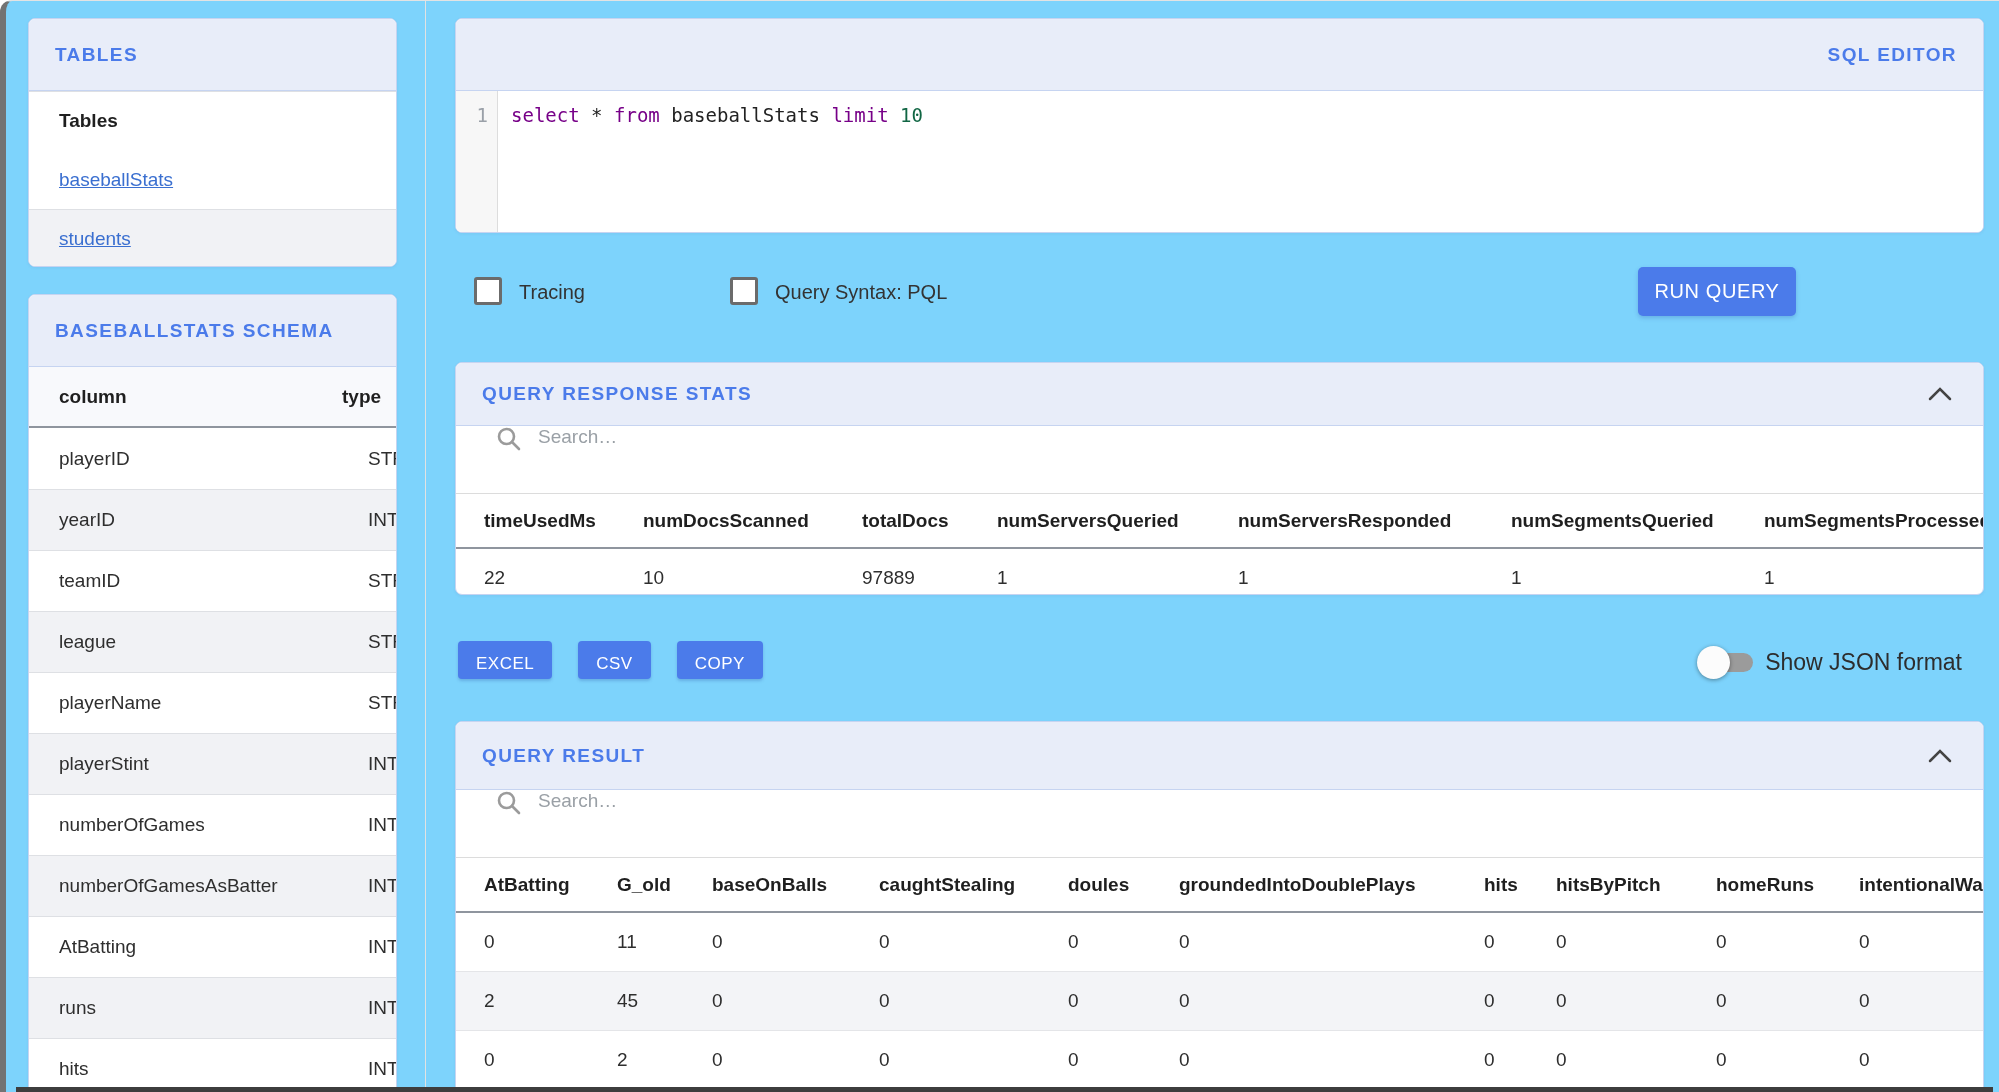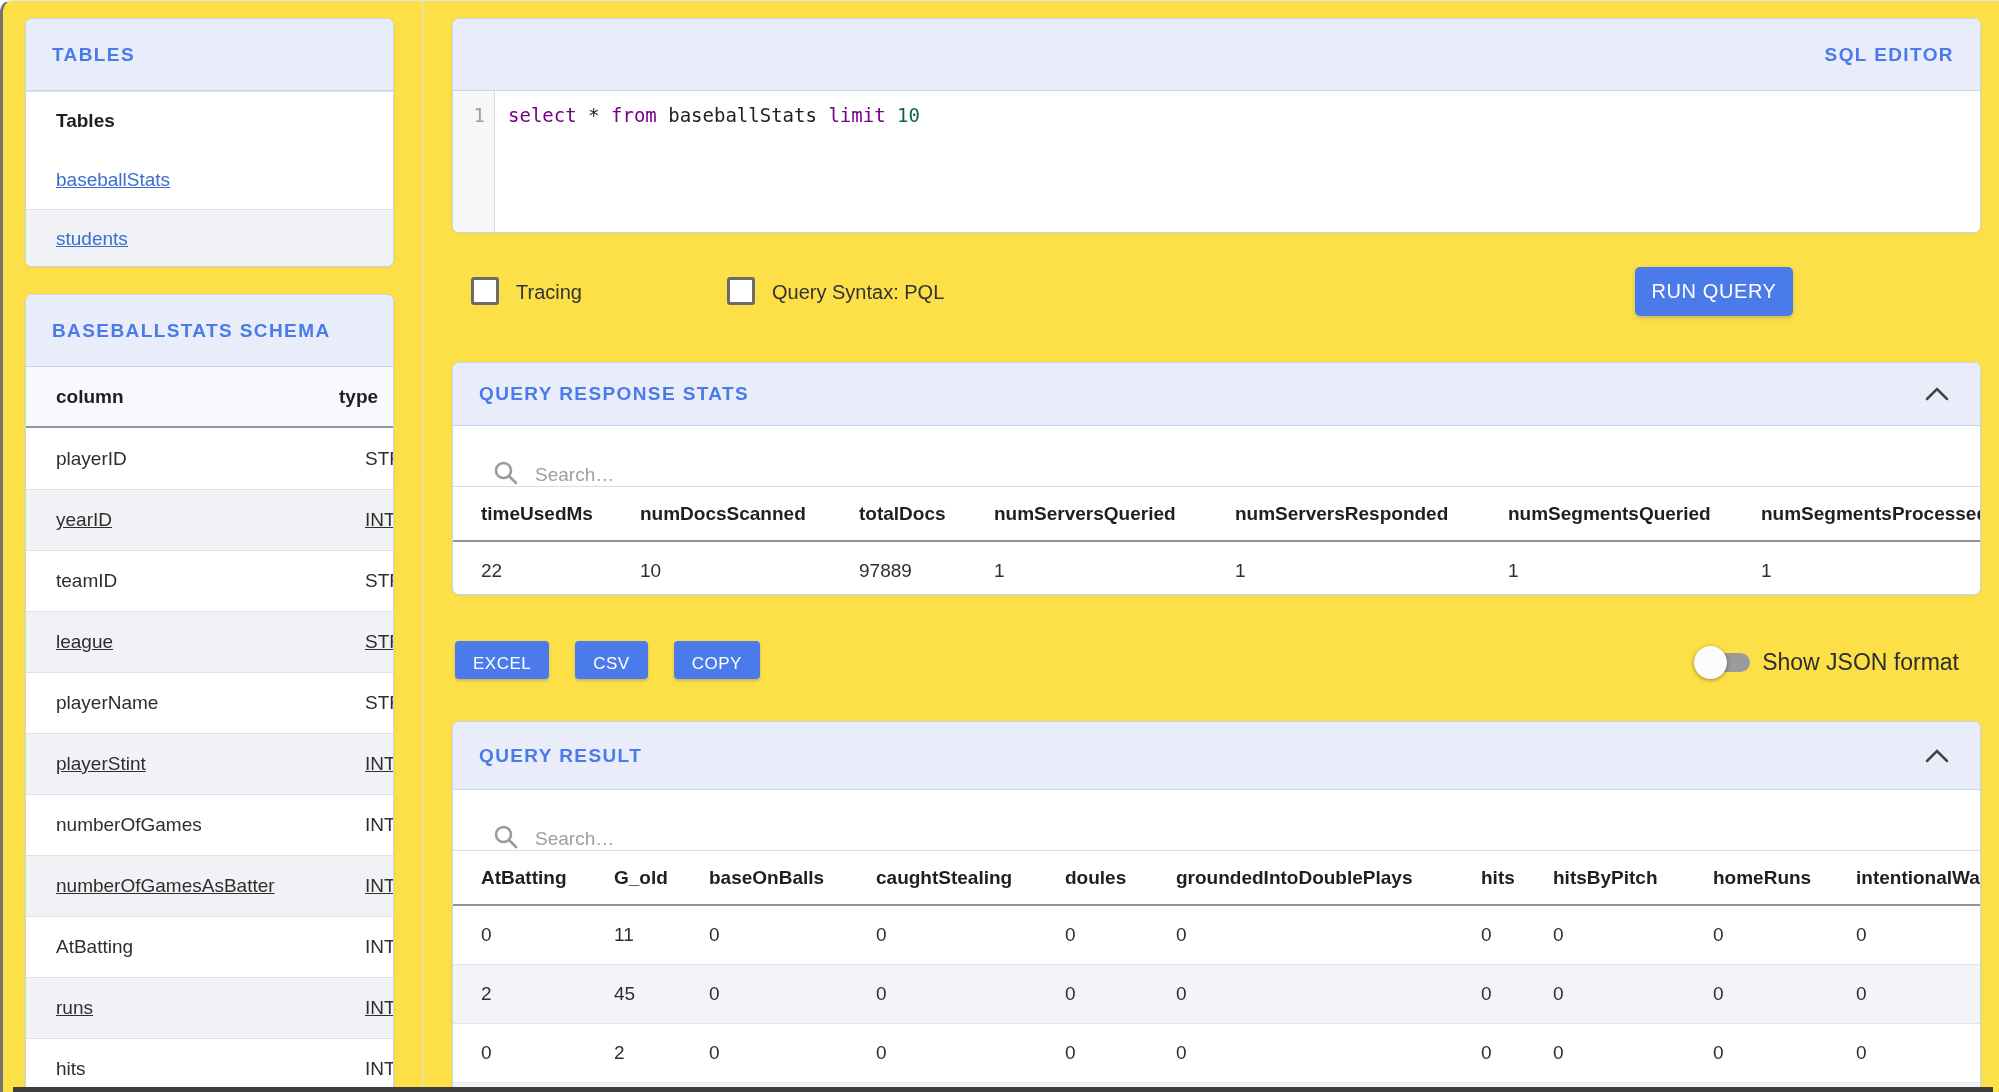--- a/index.html
+++ b/index.html
@@ -1,37 +1,37 @@
 <!DOCTYPE html>
 <html><head>
 <meta charset="utf-8">
 <style>
   * { box-sizing: border-box; margin: 0; padding: 0; }
   html,body { width:1999px; height:1092px; overflow:hidden; background:#fff;
     font-family:"Liberation Sans", sans-serif; color:#2e2e2e; }
-  .page { position:relative; width:1999px; height:1092px; background:#fde047;
-    border-left:3px solid #737373; border-top:1px solid #e3e3e3; border-radius:12px 0 0 0; }
+  .page { position:relative; width:1999px; height:1092px; background:#7dd3fc;
+    border-left:6px solid #737373; border-top:1px solid #e3e3e3; border-radius:12px 0 0 0; }
   .v-divider { position:absolute; left:419px; top:0; bottom:0; width:1px; background:#e2e2e2; }
   .bottom-edge { position:absolute; left:10px; right:6px; bottom:0; height:5px; background:#3d3d3d; z-index:20; }
 
   
   .panel { position:absolute; background:#fff; border:1px solid #c6d4f1; border-radius:7px;
     box-shadow:0 1px 3px rgba(60,80,140,.08); overflow:hidden; }
   .panel-header { background:#e8edf9; color:#4b7bea; font-weight:bold; font-size:19px;
     letter-spacing:1.4px; border-bottom:1px solid #c6d4f1; display:flex;
     align-items:center; justify-content:space-between; padding:0 26px; }
   .collapse-btn { width:34px; height:28px; display:flex; align-items:center; justify-content:center; cursor:pointer; }
 
   
   .tables-panel { left:22px; top:17px; width:369px; height:249px; }
   .tables-panel .panel-header { height:72px; }
   .srow { height:59px; display:flex; align-items:center; padding-left:30px;
     border-top:1px solid #dee0e4; font-size:19px; background:#fff; overflow:hidden; }
   .srow:first-child { border-top:none; }
-  .srow.alt { background:#f1f2f5;text-decoration:underline; }
+  .srow.alt { background:#f1f2f5; }
   .row-bold { font-weight:bold; color:#1f1f1f; }
   .tlink { color:#3a6fd0; text-decoration:underline; cursor:pointer; }
 
   .schema-panel { left:22px; top:293px; width:369px; height:810px; }
   .schema-panel .panel-header { height:72px; }
   .schema-head { background:#f8f9fc; font-weight:bold; color:#1f1f1f;
     border-top:none; border-bottom:2px solid #8f959e; height:61px; }
   .schema-row { height:61px;gap:26px; }
   .sc1 { width:283px; flex:none; }
   .sc2 { flex:none; white-space:nowrap; }
@@ -59,21 +59,21 @@
   .run-btn { position:absolute; left:1183px; top:4px; width:158px; height:49px;
     background:#4b7bea; color:#fff; border:none; border-radius:5px; font-size:20px;
     letter-spacing:.6px; font-family:"Liberation Sans",sans-serif; cursor:pointer;
     box-shadow:0 2px 4px rgba(40,70,160,.25); }
 
   
   .stats-panel { left:449px; top:361px; width:1529px; height:233px; }
   .stats-panel .panel-header { height:63px; }
   .result-panel { left:449px; top:720px; width:1529px; height:372px; border-radius:7px 7px 0 0; }
   .result-panel .panel-header { height:68px; }
-  .search-row { height:61px; display:flex; align-items:flex-end; padding-left:40px;
+  .search-row { height:68px; display:flex; align-items:flex-start; padding-left:40px;
     border-bottom:1px solid #dcdcdc; }
   .search-input { border:none; outline:none; font-size:19px; margin-left:16px; width:600px;
     font-family:"Liberation Sans",sans-serif; color:#333; }
   .search-input::placeholder { color:#9aa0a6; }
   table.grid { border-collapse:collapse; table-layout:fixed; }
   table.grid th, table.grid td { text-align:left; font-size:19px; padding:0;
     white-space:nowrap; overflow:hidden; }
   table.grid th { font-weight:bold; color:#1f1f1f; cursor:pointer; }
   table.grid th:first-child, table.grid td:first-child { padding-left:28px; }
   table.grid thead tr { height:54px; border-bottom:2px solid #8f959e; }

